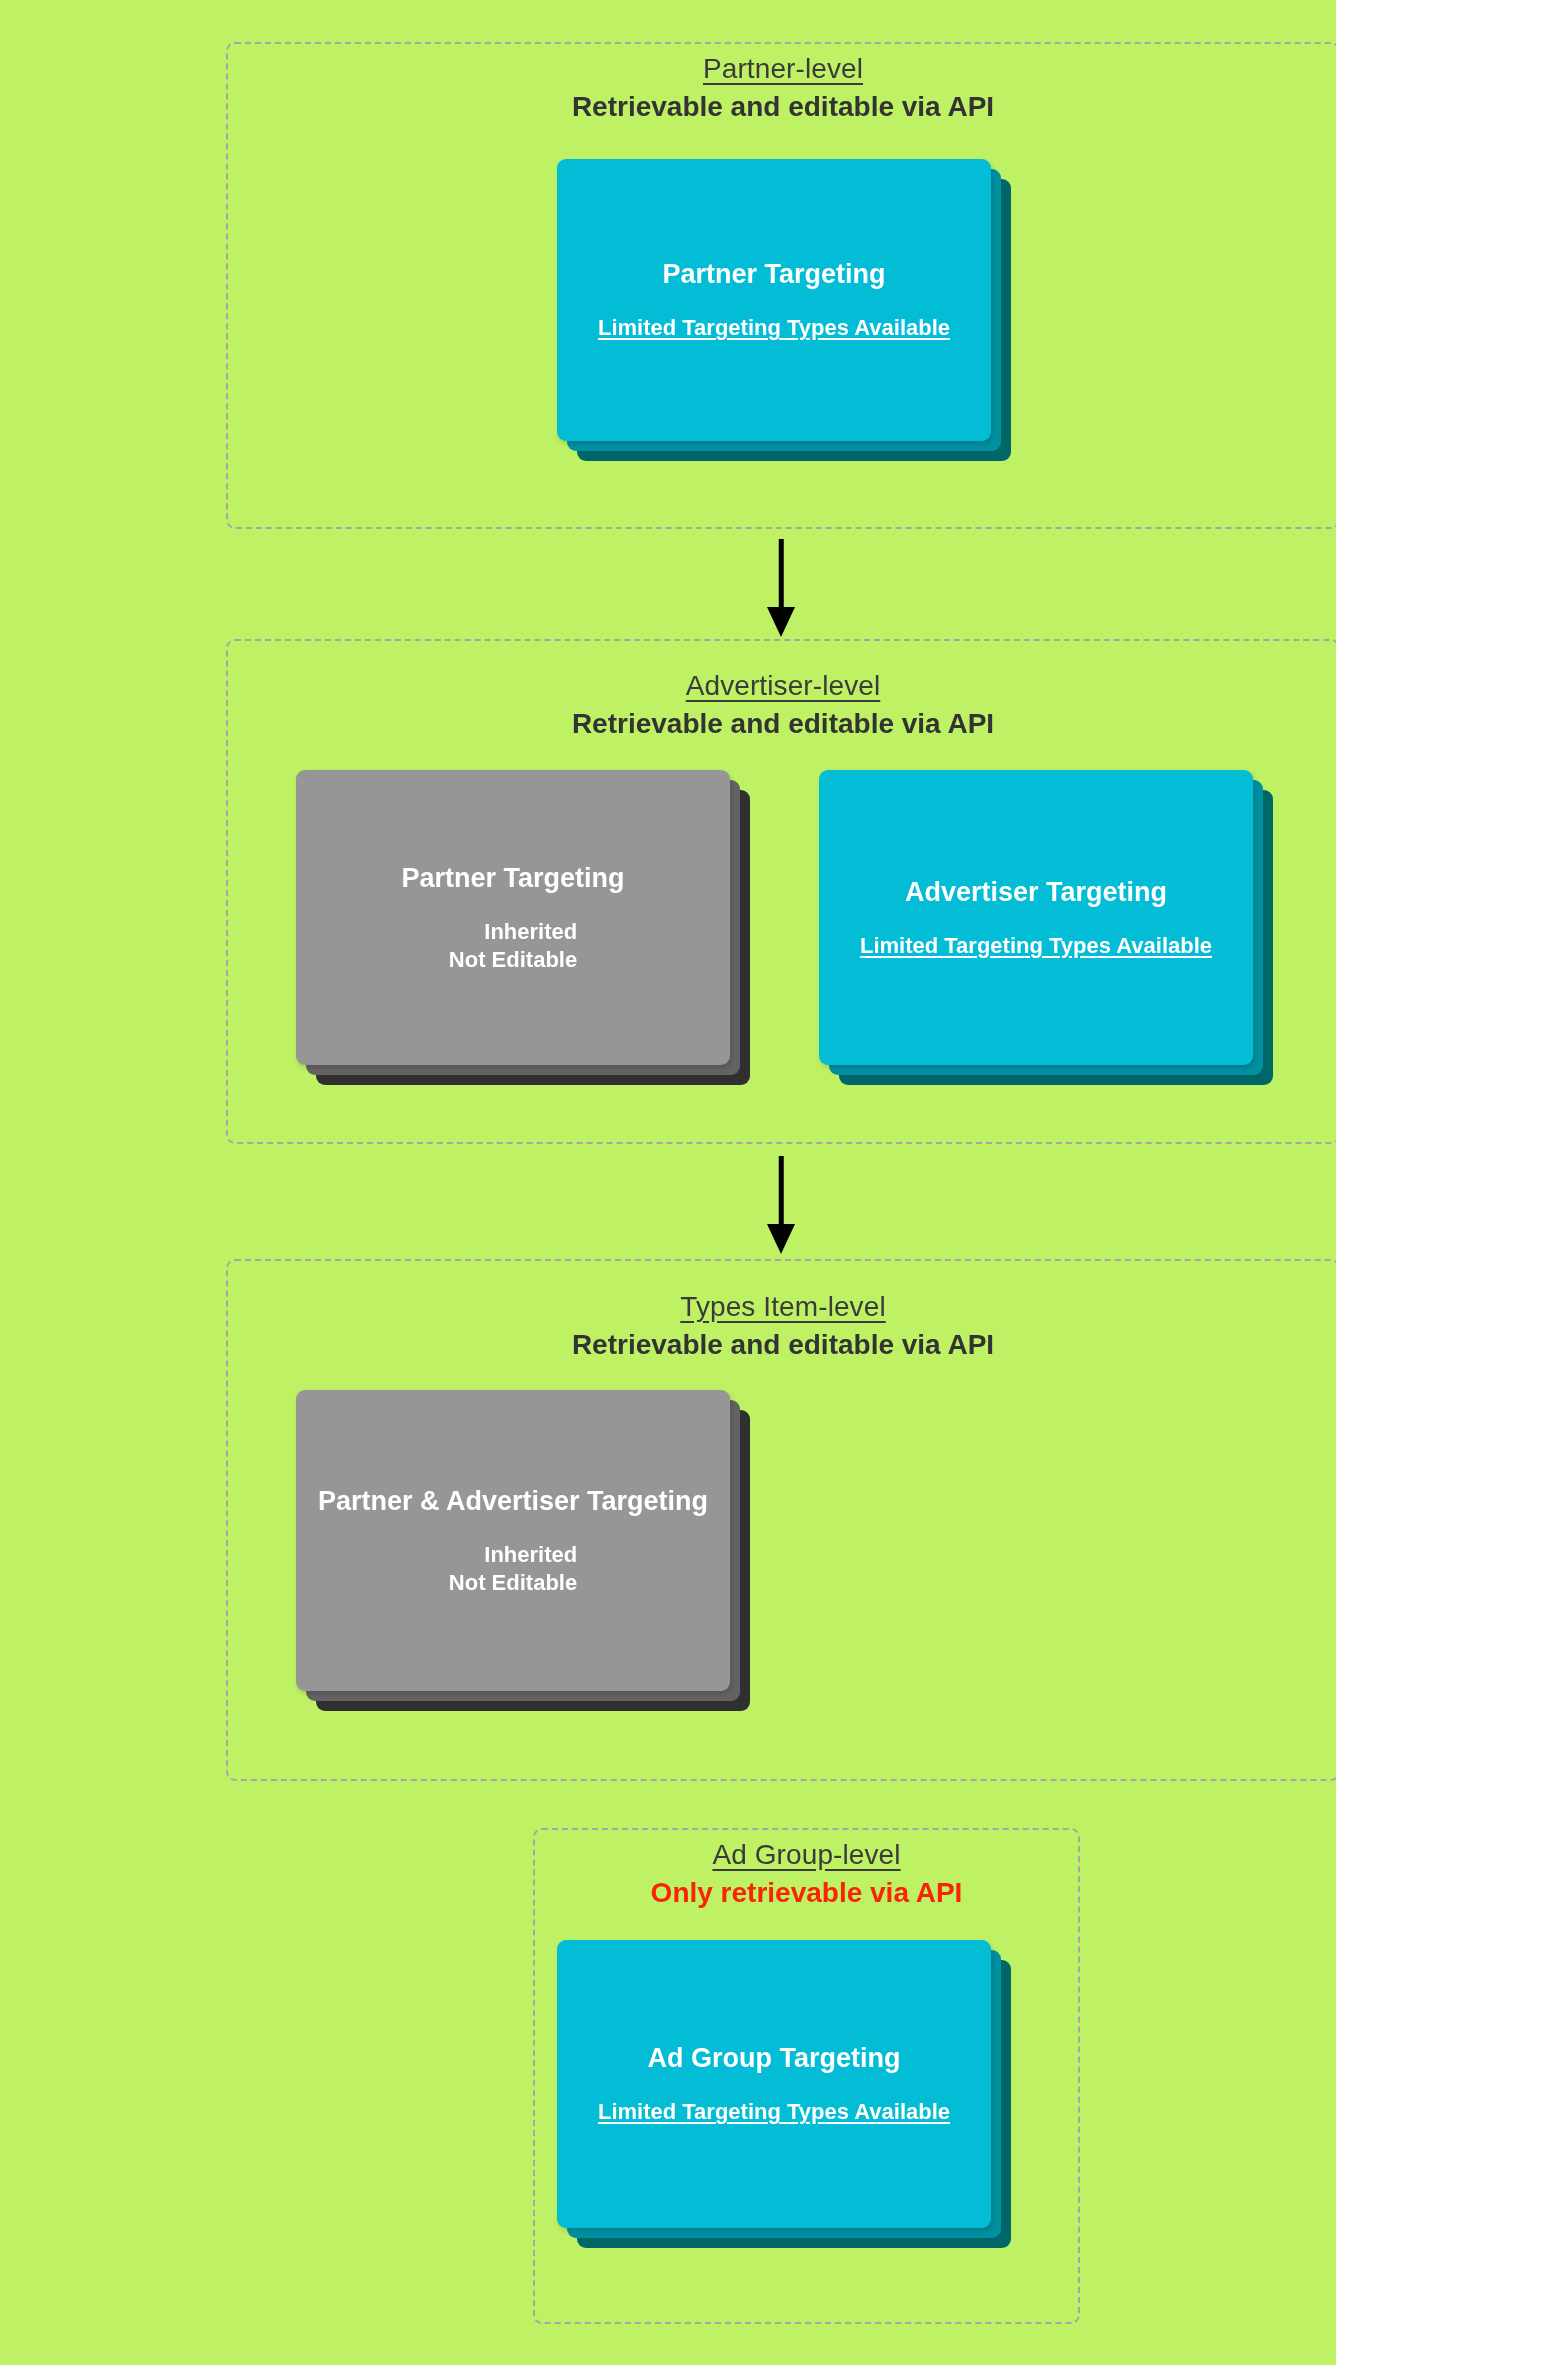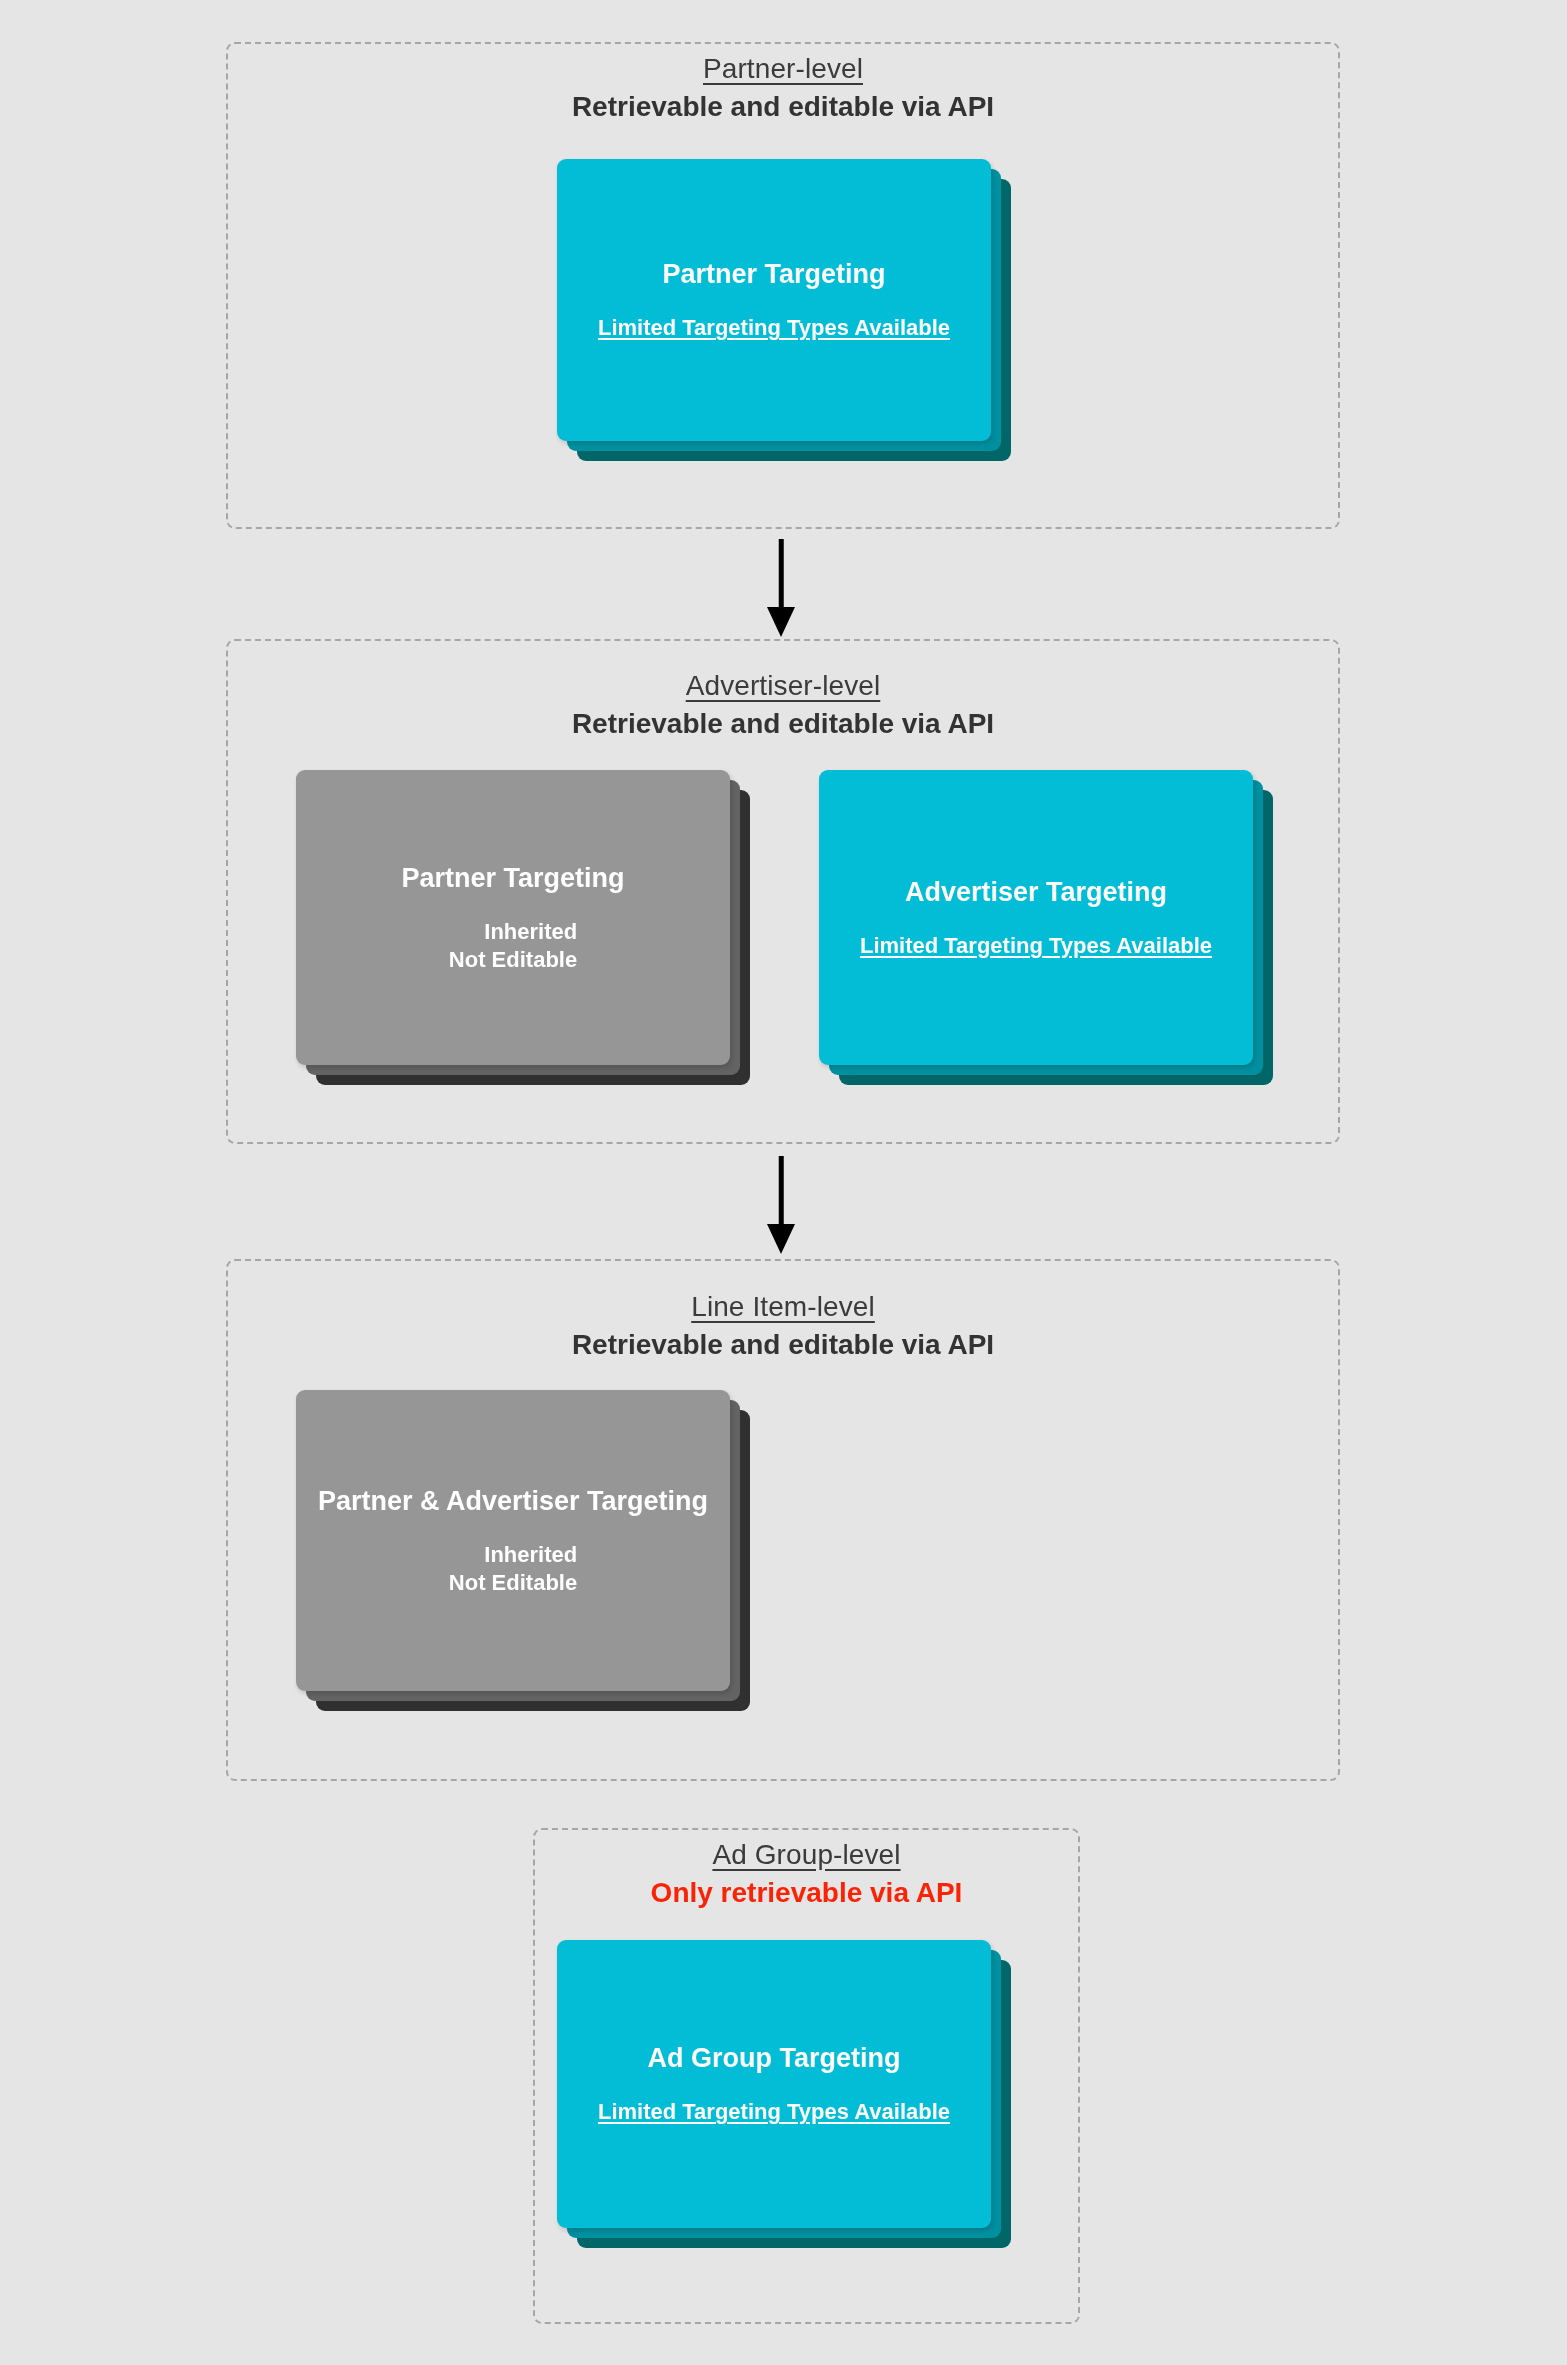--- a/index.html
+++ b/index.html
@@ -4,23 +4,23 @@
 <style>
   * { box-sizing: border-box; margin: 0; padding: 0; }
   html, body {
     width: 1567px;
     height: 2366px;
     background: #ffffff;
     font-family: "Liberation Sans", sans-serif;
   }
   .page {
     position: relative;
-    width: 1567px;
+    width: 1336px;
     height: 2366px;
-    background: #e5e5e5;
+    background: #bef264;
     overflow: hidden;
   }
 
   
   .level-box {
     position: absolute;
     border: 2.7px dashed #a6a6a6;
     border-radius: 9px;
     background: transparent;
   }
@@ -179,21 +179,21 @@
   </div>
 
   <div class="arrow" style="left:763px; top:1156px; width:36px; height:98px;">
     <div class="shaft" style="height:70px;"></div>
     <div class="head"></div>
   </div>
 
   <div class="level-box" style="left:226px; top:1259px; width:1114px; height:522px;"></div>
 
   <div class="level-header" style="left:226px; top:1290px; width:1114px;">
-    <span class="level-title">Line Item-level</span>
+    <span class="level-title">Types Item-level</span>
     <span class="level-sub">Retrievable and editable via API</span>
   </div>
 
   <div class="stack gray" style="left:296px; top:1390px; width:434px; height:301px;">
     <div class="layer back"></div>
     <div class="layer mid"></div>
     <div class="layer front">
       <div class="card-title">Partner &amp; Advertiser Targeting</div>
       <div class="card-note plain" style="white-space:pre-line;">Inherited
 Not Editable</div>

